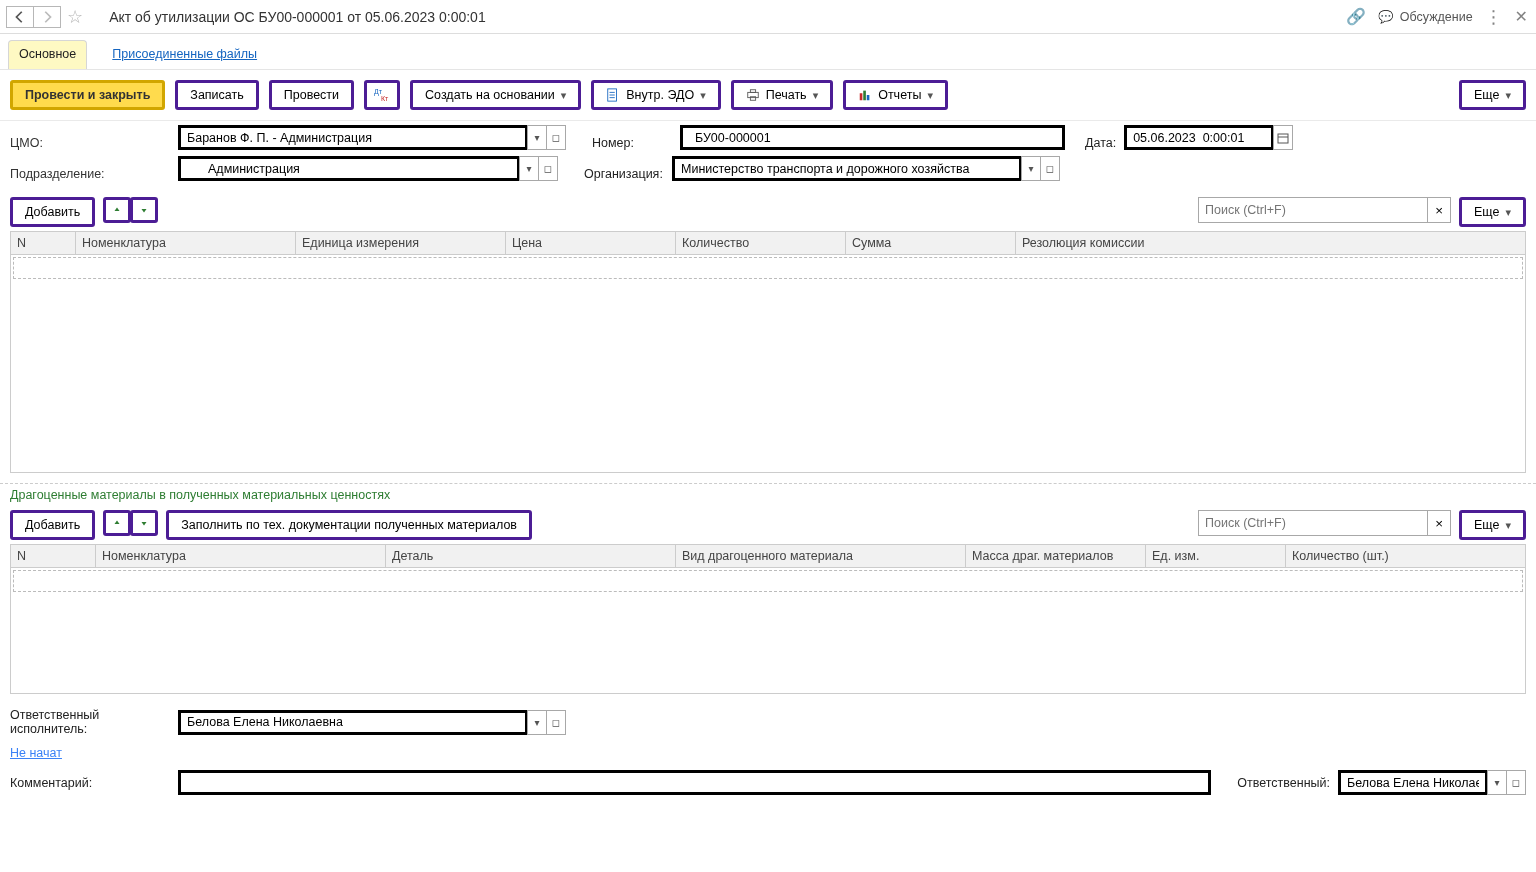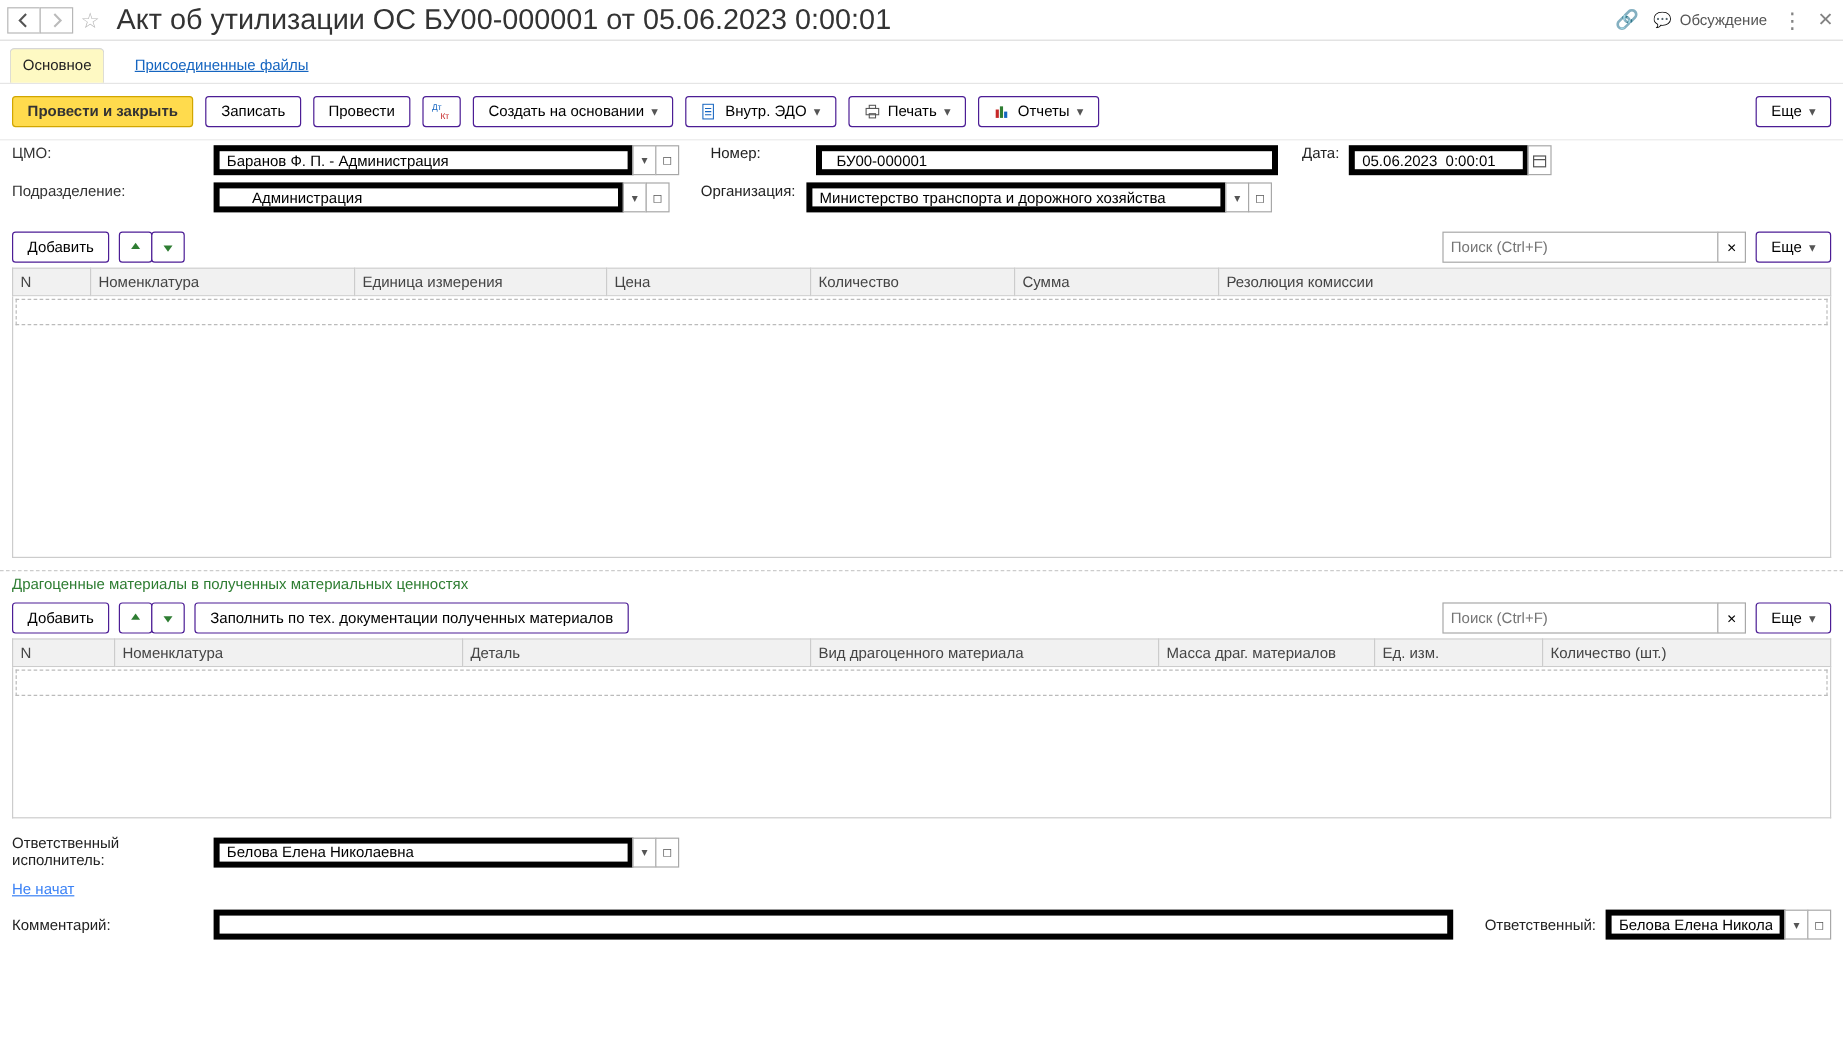--- a/index.html
+++ b/index.html
@@ -20,21 +20,21 @@
     height: 34px;
   }
   .nav-btn {
     width: 28px; height: 22px;
     border: 1px solid #b7b7b7; background: #fff;
     display: flex; align-items: center; justify-content: center;
     cursor: pointer;
   }
   .nav-btn + .nav-btn { margin-left: -1px; }
   .star-icon { margin: 0 6px; color: #b5b5b5; font-size: 18px; }
-  .title { font-size: 24px; font-weight: 400; color: #333; margin-left: 8px; }
+  .title { font-size: 14px; font-weight: 400; color: #333; margin-left: 20px; }
   .top-right { margin-left: auto; display: flex; align-items: center; gap: 12px; color: #838383; }
   .top-right .icon { font-size: 16px; cursor: pointer; }
   .top-right .discuss { display:flex; align-items:center; gap:6px; color:#555;}
   .top-right .vdots { font-size: 18px; line-height: 1; }
   .close-x { font-size: 14px; }
 
   .subnav {
     padding: 6px 8px 0 8px;
     display: flex; gap: 14px;
     border-bottom: 1px solid #e5e5e5;
@@ -54,44 +54,44 @@
   .subnav .sn.link { color: #1565c0; text-decoration: underline; }
 
   .toolbar {
     padding: 10px 10px;
     display: flex;
     gap: 10px;
     align-items: center;
     border-bottom: 1px solid #eaeaea;
   }
   .btn {
-    border: 1px solid #4c1d95;
+    border: 3px solid #4c1d95;
     background: #fff;
     padding: 5px 12px;
     border-radius: 3px;
     cursor: pointer;
     font-size: 12.5px;
     white-space: nowrap;
     display: flex; align-items: center; gap: 6px;
   }
   .btn-primary {
     background: #ffdb4d;
     border-color: #d1a600;
     font-weight: 700;
     color: #333;
   }
   .btn-icon-only { padding: 4px 7px; }
   .dropdown-caret::after { content: " ▾"; color:#555; font-size:11px; }
 
   .form-area { padding: 4px 10px 0 10px; }
-  .form-row { display: flex; align-items: flex-start; gap: 8px; margin-bottom: 6px; }
+  .form-row { display: flex; align-items: flex-end; gap: 8px; margin-bottom: 6px; }
   .form-label { width: 160px; color: #333; }
   .input-group { display:flex; align-items:stretch; }
   .text-input {
-    border: 5px solid #000000;
+    border: 3px solid #000000;
     padding: 4px 6px;
     height: 25px;
     background:#fff;
     font-size: 12.5px;
   }
   .addon-btn {
     width: 20px; height: 25px;
     border: 1px solid #a8a8a8;
     background: #fff;
     margin-left: -1px;

